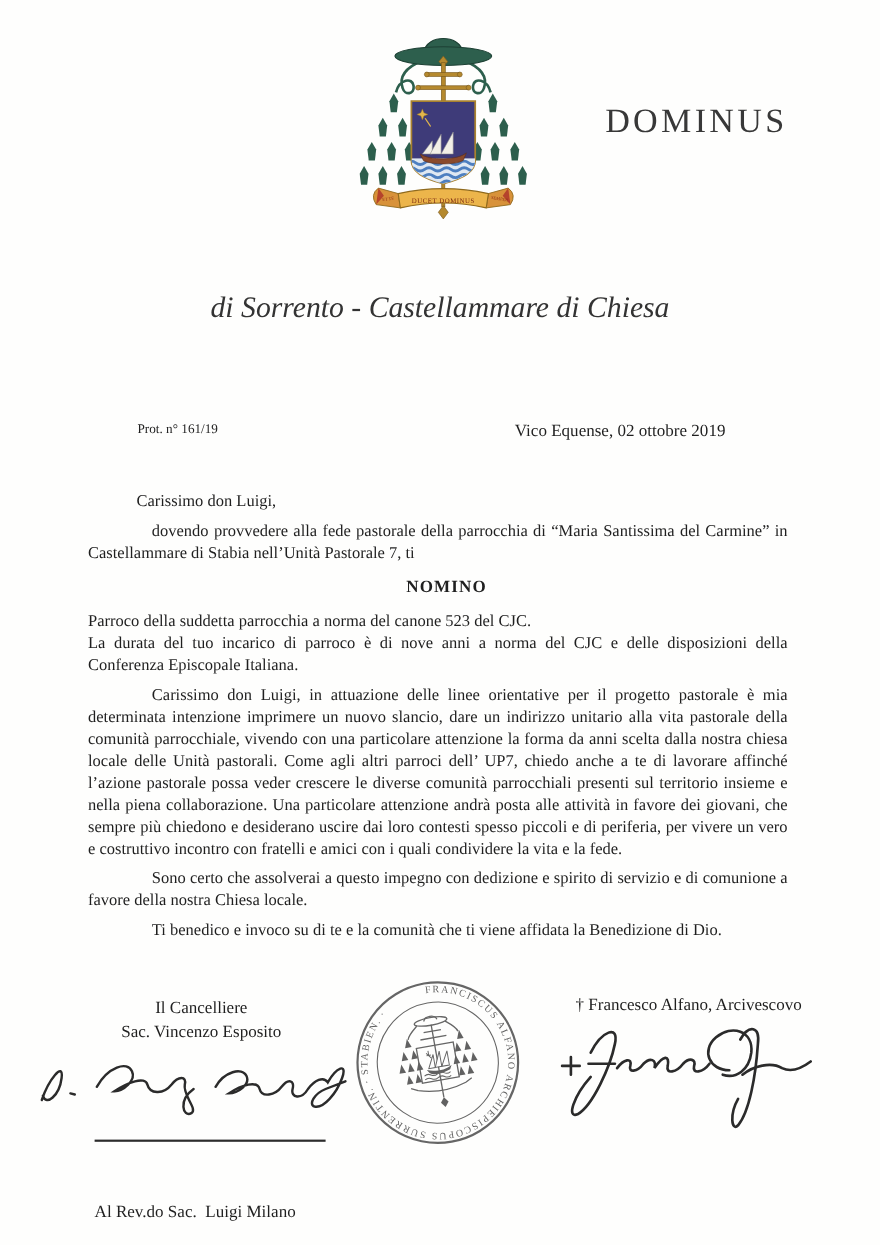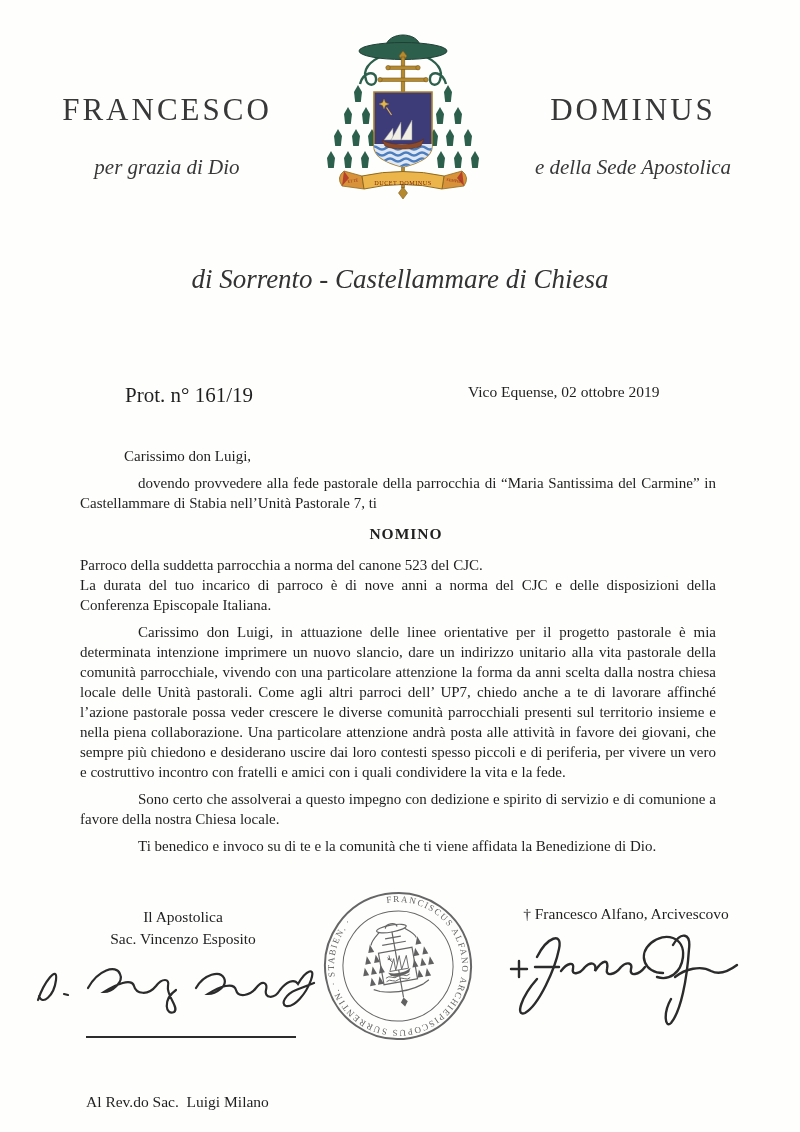--- a/index.html
+++ b/index.html
@@ -10,21 +10,21 @@
   .hdr-col .nm{font-size:31px;letter-spacing:3px;font-weight:400;}
   .hdr-col .sub{font-style:italic;font-size:21px;margin-top:27px;}
   #col-left{left:38px;width:258px;}
   #col-right{left:502px;width:262px;}
   .crest{position:absolute;left:318px;top:30px;}
   .rank{position:absolute;top:229px;left:0;width:100%;text-align:center;
         font-size:17px;letter-spacing:6px;color:#3a3a3a;}
   .see{position:absolute;top:264px;left:0;width:100%;text-align:center;
        font-style:italic;font-size:27px;color:#333;}
   
-  .meta-prot{position:absolute;left:125px;top:383px;font-size:21px;}
+  .meta-prot{position:absolute;left:125px;top:383px;font-size:12px;}
   .meta-date{position:absolute;left:468px;top:383px;font-size:15.5px;}
   
   .bodytext{position:absolute;left:80px;top:446px;width:652px;
             font-size:15px;line-height:20px;text-align:justify;}
   .bodytext p{margin:0 16px 7px 0;}
   .sal{text-indent:44px;text-align:left;}
   .ind{text-indent:58px;}
   .tight{margin-bottom:0 !important;}
   .nomino{text-align:center;font-weight:bold;font-size:15.5px;letter-spacing:1px;
           margin:11px 0 !important;}
@@ -40,27 +40,22 @@
   .addr-rule{position:absolute;left:86px;top:1036px;width:210px;height:0;
              border-top:2px solid #2c2c2c;}
   .addr{position:absolute;left:86px;top:1042px;font-size:15.5px;line-height:24px;
         white-space:pre-wrap;}
 </style>
 </head>
 <body>
 
 <div class="page">
 
-  <div class="hdr-col" id="col-left">
-    <div class="nm">FRANCESCO</div>
-    <div class="sub">per grazia di Dio</div>
-  </div>
   <div class="hdr-col" id="col-right">
     <div class="nm">DOMINUS</div>
-    <div class="sub">e della Sede Apostolica</div>
   </div>
 
   <svg class="crest" width="170" height="176" viewBox="0 0 170 176">
     <defs>
       <path id="tassel" d="M0,-9 L4,-2 L2.8,8 L-2.8,8 L-4,-2 Z"></path>
       <clipPath id="shieldClip">
         <path d="M56,62 H114 V116 Q114,130 85,137 Q56,130 56,116 Z"></path>
       </clipPath>
     </defs>
 
@@ -153,21 +148,21 @@
     <p class="ind">dovendo provvedere alla fede pastorale della parrocchia di “Maria Santissima del Carmine” in Castellammare di Stabia nell’Unità Pastorale 7, ti</p>
     <p class="nomino">NOMINO</p>
     <p class="tight">Parroco della suddetta parrocchia a norma del canone 523 del CJC.</p>
     <p>La durata del tuo incarico di parroco è di nove anni a norma del CJC e delle disposizioni della Conferenza Episcopale Italiana.</p>
     <p class="ind">Carissimo don Luigi, in attuazione delle linee orientative per il progetto pastorale è mia determinata intenzione imprimere un nuovo slancio, dare un indirizzo unitario alla vita pastorale della comunità parrocchiale, vivendo con una particolare attenzione la forma da anni scelta dalla nostra chiesa locale delle Unità pastorali. Come agli altri parroci  dell’ UP7, chiedo anche a te di lavorare affinché l’azione pastorale possa veder crescere le diverse comunità parrocchiali presenti sul territorio insieme e nella piena collaborazione. Una particolare attenzione andrà posta alle attività in favore dei giovani, che sempre più chiedono e desiderano uscire dai loro contesti spesso piccoli e di periferia, per vivere un vero e costruttivo incontro con fratelli e amici con i quali condividere la vita e la fede.</p>
     <p class="ind">Sono certo che assolverai a questo impegno con dedizione e spirito di servizio e di comunione a favore della nostra Chiesa locale.</p>
     <p class="ind">Ti benedico e invoco su di te e la comunità che ti viene affidata la Benedizione di Dio.</p>
   </div>
 
   <div class="sig-chanc-label">
-    <div>Il Apostolica</div>
+    <div>Il Cancelliere</div>
     <div>Sac. Vincenzo Esposito</div>
   </div>
   <svg class="sig-chanc-svg" width="292" height="82" viewBox="0 0 292 82">
     <g stroke="#2b2b2b" stroke-width="2.2" fill="none" stroke-linecap="round">
       <path d="M10,62 C16,44 30,26 28,42 C26,58 14,68 11,58"></path>
       <path d="M36,56 l4,1"></path>
       <path d="M60,50 C70,32 88,26 92,36 C96,44 84,54 76,54 C88,46 104,40 106,48 C108,56 120,58 128,48 C134,40 142,40 140,48 C138,58 152,70 146,74 C138,78 134,62 148,52"></path>
       <path d="M168,50 C176,36 192,32 196,40 C200,48 188,56 180,56 C192,48 206,44 208,52 C210,60 222,58 228,50 C234,42 240,44 238,52 C236,60 246,62 252,52 C258,44 266,40 270,46 C278,32 288,28 283,42 C278,56 266,70 258,68 C252,66 258,56 268,52 L286,45"></path>
     </g>
   </svg>

